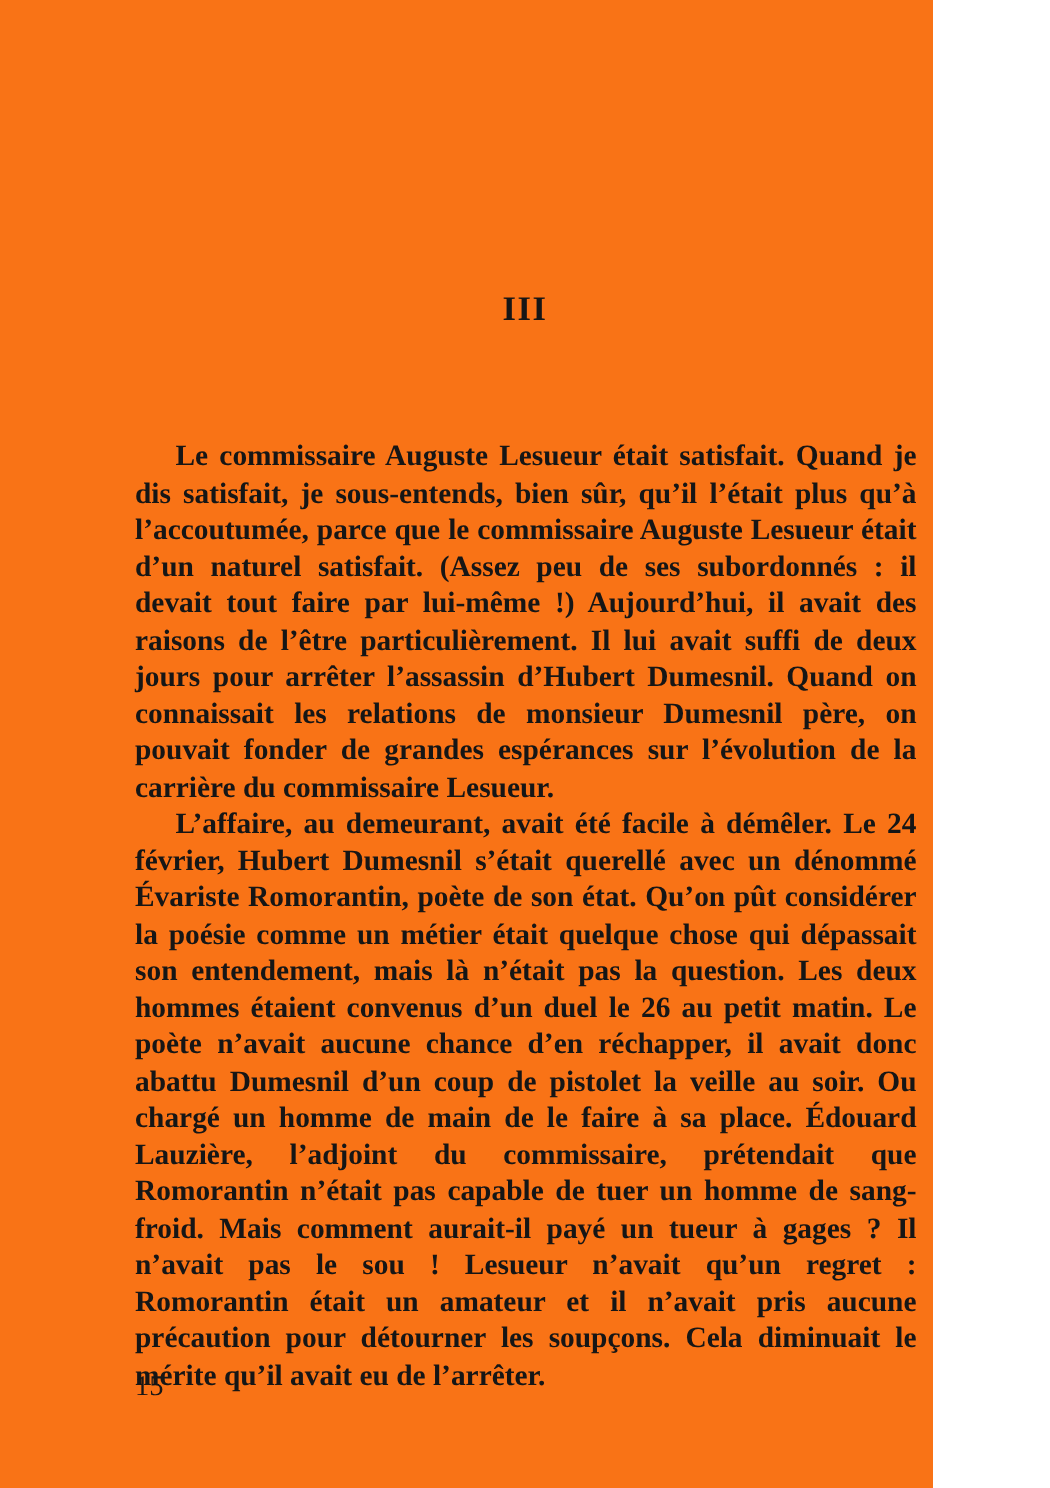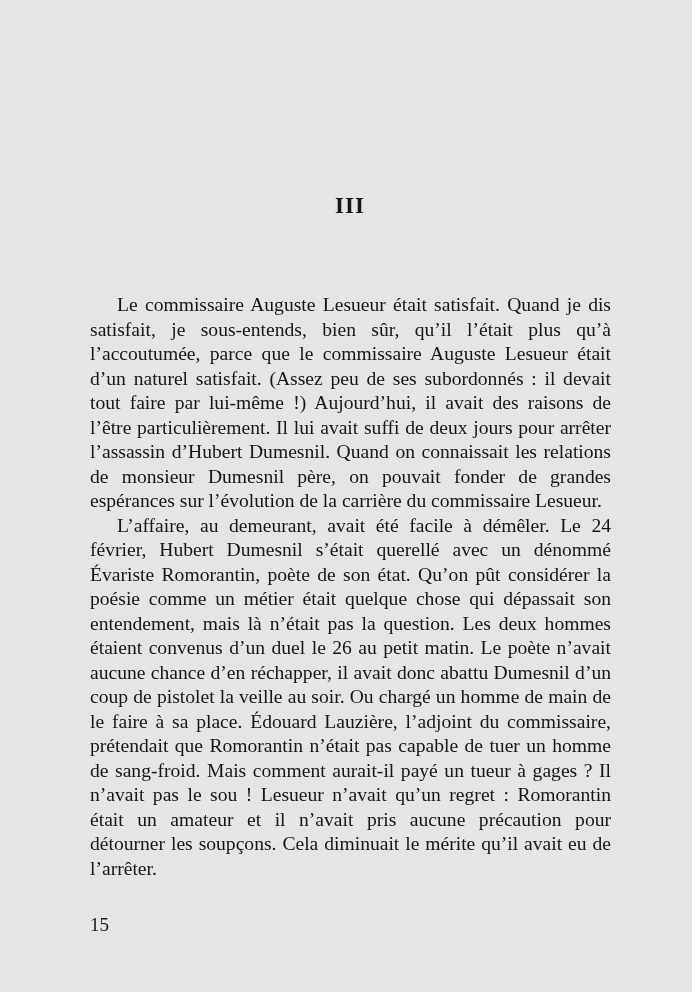--- a/index.html
+++ b/index.html
@@ -2,23 +2,23 @@
 <html><head>
 <meta charset="utf-8">
 <style>
   html, body {
     margin: 0;
     padding: 0;
     background: #ffffff;
   }
   .page {
     position: relative;
-    width: 692px;
+    width: 622px;
     height: 992px;
-    background: #e5e5e5;
+    background: #f97316;
     color: #161616;
     font-family: "Liberation Serif", "DejaVu Serif", serif;
     overflow: hidden;
   }
   .chapter-heading {
     position: absolute;
     top: 194px;
     left: 0;
     width: 700px;
     text-align: center;
@@ -28,20 +28,21 @@
     line-height: 1;
   }
   .body-text {
     position: absolute;
     top: 293px;
     left: 90px;
     width: 521px;
     font-size: 19.6px;
     line-height: 24.5px;
     text-align: justify;
+    font-weight: bold;
   }
   .body-text p {
     margin: 0;
     padding: 0;
     text-indent: 27px;
   }
   .page-number {
     position: absolute;
     top: 915px;
     left: 90px;

